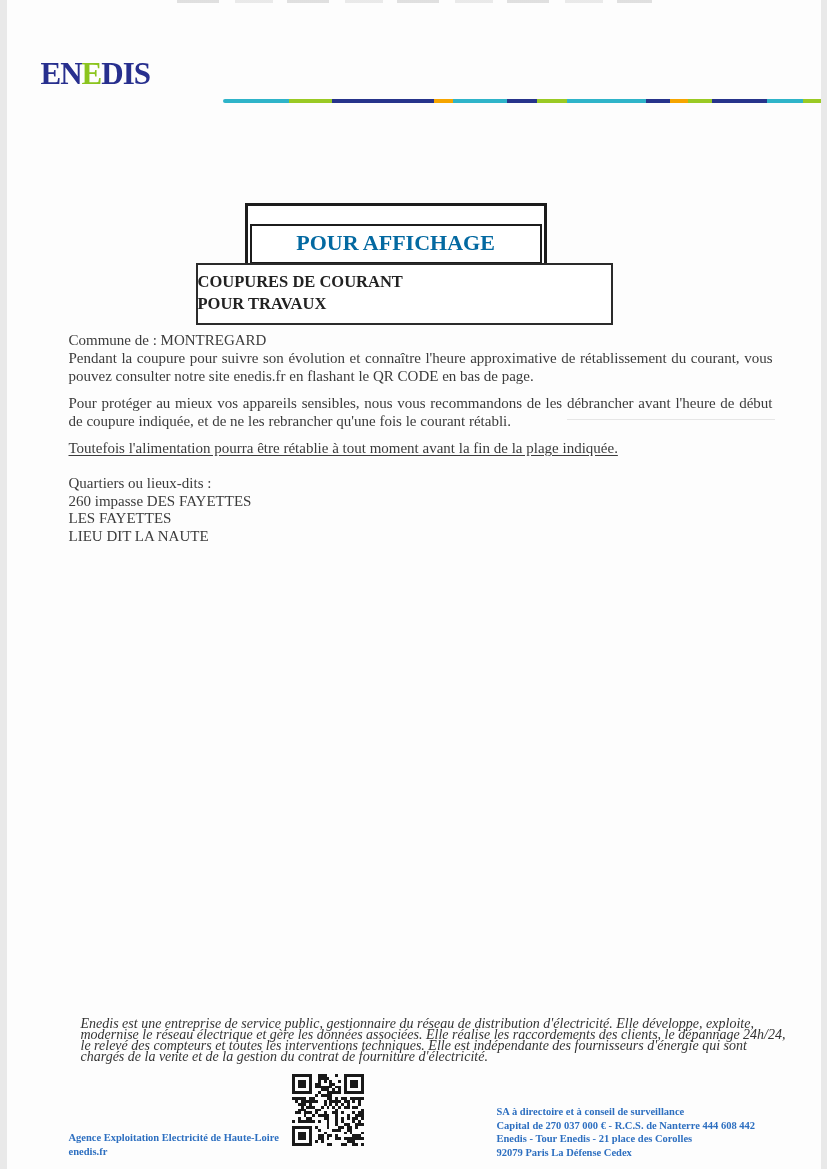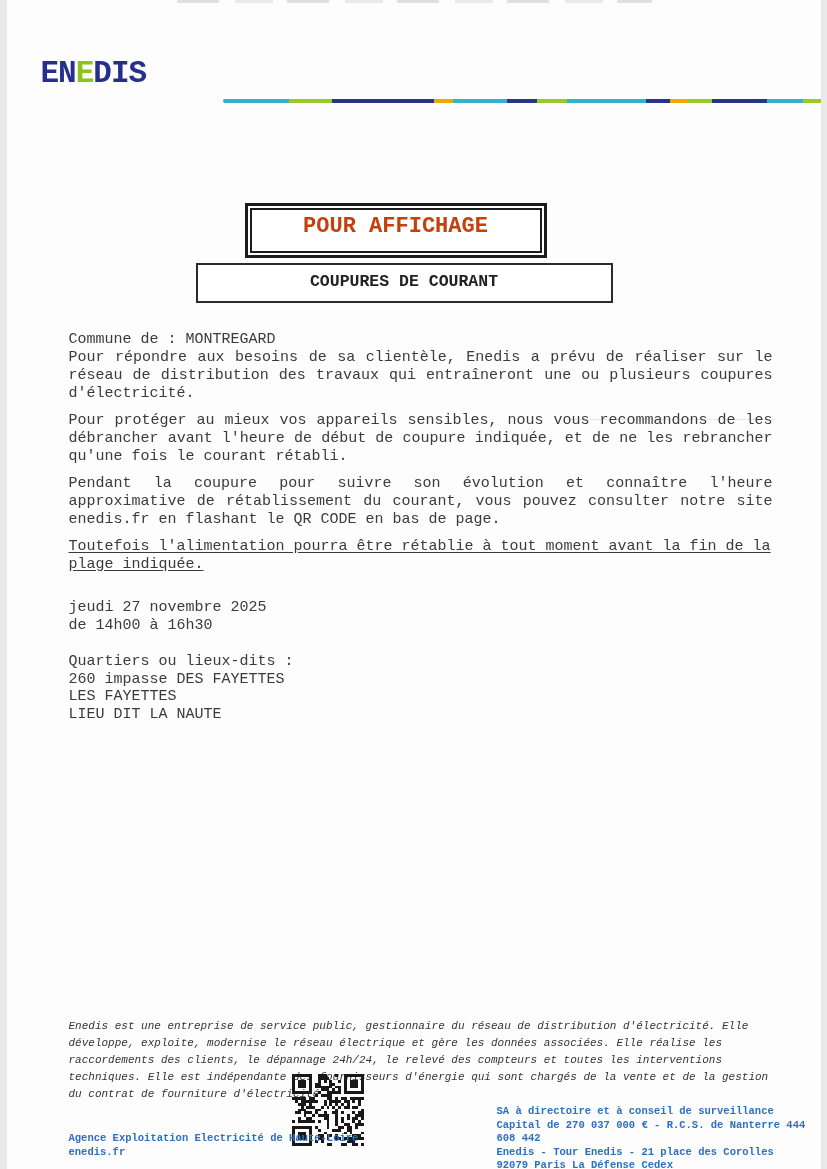--- a/index.html
+++ b/index.html
@@ -2,21 +2,21 @@
 <html><head>
 <meta charset="utf-8">
 <style>
   * { margin:0; padding:0; box-sizing:border-box; }
   html,body { background:#e9e9e9; }
   .page {
     position:relative;
     width:814px; height:1169px;
     margin:0 auto;
     background:#fdfdfd;
-    font-family:Liberation Mono, monospace;
+    font-family:Liberation Serif, serif;
     color:#3b3b3b;
     overflow:hidden;
   }
   
   .scan-top {
     position:absolute; left:170px; top:0; width:475px; height:3px;
     background:repeating-linear-gradient(90deg,#d6d6d6 0 42px, transparent 42px 58px, #e3e3e3 58px 96px, transparent 96px 110px);
     opacity:.75;
   }
   .scan-streak {
@@ -50,42 +50,43 @@
       #2fb4c9 90%,#2fb4c9 96%,
       #9aca24 96%,#9aca24 100%);
   }
   
   .box-affichage {
     position:absolute; left:238px; top:203px; width:302px;
     border:3px solid #1c1c1c; padding:2px; background:#fff;
   }
   .box-affichage .inner {
     border:2px solid #1c1c1c;
-    text-align:center; font-weight:bold; font-size:22px; color:#c2410c;
-    padding:4px 0 12px;
+    text-align:center; font-weight:bold; font-size:22px; color:#0369a1;
+    padding:4px 0 6px;
+    margin-top:16px;
   }
   .box-title {
     position:absolute; left:189px; top:263px; width:417px;
     border:2px solid #2b2b2b; background:#fff;
-    text-align:center; font-weight:bold; font-size:16.5px; color:#222;
+    text-align:left; font-weight:bold; font-size:16.5px; color:#222;
     line-height:22px; padding:6px 0 8px;
   }
   
   .content { position:absolute; left:62px; top:331px; width:704px; font-size:15px; line-height:18px; }
   .content p { margin:0; }
   .commune { margin-bottom:12px; }
   .just { text-align:justify; margin-bottom:9px !important; }
   .underlined { text-decoration:underline; text-underline-offset:2px; margin-bottom:11px !important; }
   .horaires { margin-bottom:0; }
   .schedule { margin-top:25px; }
   .quartiers { margin-top:18px; line-height:17.5px; }
   
   .legal {
-    position:absolute; left:62px; top:1018px; width:706px;
-    font-size:11px; font-style:italic; line-height:17px; color:#333;
+    position:absolute; left:74px; top:1018px; width:706px;
+    font-size:14px; font-style:italic; line-height:11px; color:#333;
   }
   .qr { position:absolute; left:285px; top:1074px; width:72px; height:72px; }
   .qr rect { fill:#191919; }
   .agency {
     position:absolute; left:62px; top:1131px;
     font-size:10.5px; line-height:14px; color:#2d6fc0; font-weight:600;
   }
   .agency .bold { font-weight:800; }
   .company {
     position:absolute; left:490px; top:1105px;
@@ -104,33 +105,29 @@
     <span>en</span><span class="accent">e</span><span>dis</span>
   </div>
   <div class="brandline"></div>
 
   <div class="box-affichage">
     <div class="inner">POUR AFFICHAGE</div>
   </div>
 
   <div class="box-title">
     <div>COUPURES DE COURANT</div>
+    <div>POUR TRAVAUX</div>
   </div>
 
   <div class="content">
     <p class="commune">Commune de : MONTREGARD</p>
-    <p class="just">Pour répondre aux besoins de sa clientèle, Enedis a prévu de réaliser sur le réseau de distribution des travaux qui entraîneront une ou plusieurs coupures d'électricité.</p>
+    <p class="just">Pendant la coupure pour suivre son évolution et connaître l'heure approximative de rétablissement du courant, vous pouvez consulter notre site enedis.fr en flashant le QR CODE en bas de page.</p>
     <p class="just">Pour protéger au mieux vos appareils sensibles, nous vous recommandons de les débrancher avant l'heure de début de coupure indiquée, et de ne les rebrancher qu'une fois le courant rétabli.</p>
-    <p class="just">Pendant la coupure pour suivre son évolution et connaître l'heure approximative de rétablissement du courant, vous pouvez consulter notre site enedis.fr en flashant le QR CODE en bas de page.</p>
     <p class="underlined">Toutefois l'alimentation pourra être rétablie à tout moment avant la fin de la plage indiquée.</p>
 
-    <div class="schedule">
-      <div>jeudi 27 novembre 2025</div>
-      <div>de 14h00 à 16h30</div>
-    </div>
 
     <div class="quartiers">
       <div>Quartiers ou lieux-dits :</div>
       <div>260 impasse DES FAYETTES</div>
       <div>LES FAYETTES</div>
       <div>LIEU DIT LA NAUTE</div>
     </div>
   </div>
 
   <p class="legal">Enedis est une entreprise de service public, gestionnaire du réseau de distribution d'électricité. Elle développe, exploite, modernise le réseau électrique et gère les données associées. Elle réalise les raccordements des clients, le dépannage 24h/24, le relevé des compteurs et toutes les interventions techniques. Elle est indépendante des fournisseurs d'énergie qui sont chargés de la vente et de la gestion du contrat de fourniture d'électricité.</p>

